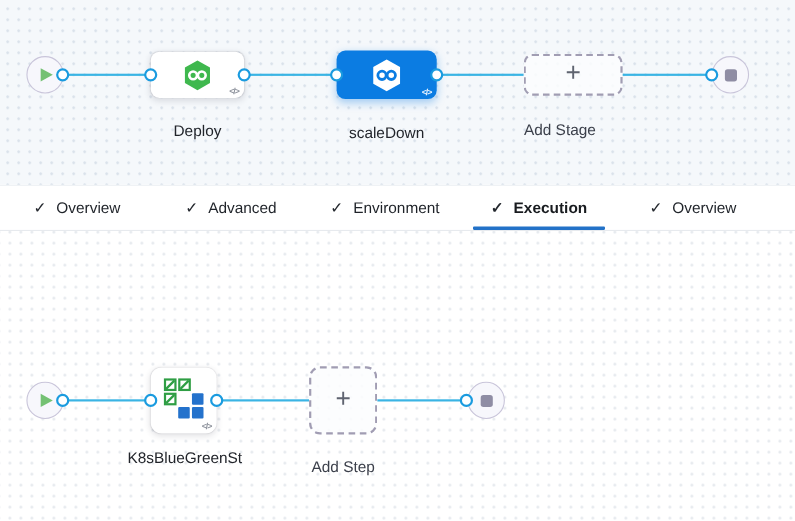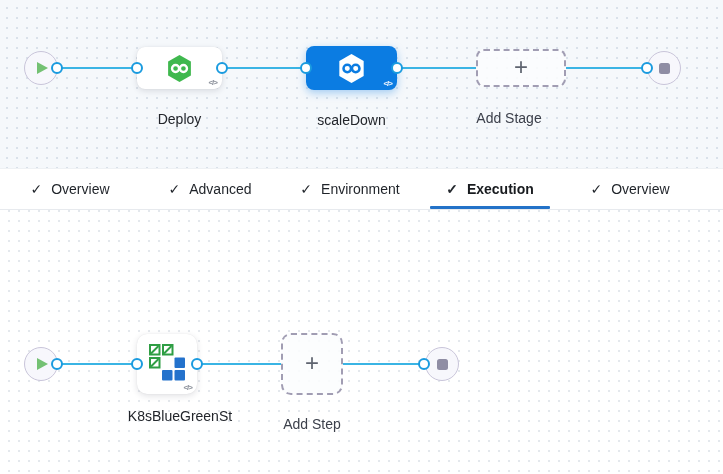--- a/index.html
+++ b/index.html
@@ -193,17 +193,17 @@
 
   <div class="term-node" style="left:425px; top:137px;">
     <span class="stop-sq"></span>
   </div>
 
   <div class="port" style="left:51px;  top:148px;"></div>
   <div class="port" style="left:131px; top:148px;"></div>
   <div class="port" style="left:191px; top:148px;"></div>
   <div class="port" style="left:418px; top:148px;"></div>
 
-  <div class="node-label" style="left:108px; top:196px; width:120px;margin-left:12px;">
+  <div class="node-label" style="left:108px; top:196px; width:120px;">
     <div>K8sBlueGreenSt</div>
   </div>
   <div class="node-label dim" style="left:281px; top:204px; width:62px;">Add Step</div>
 </div>
 
 </body></html>

